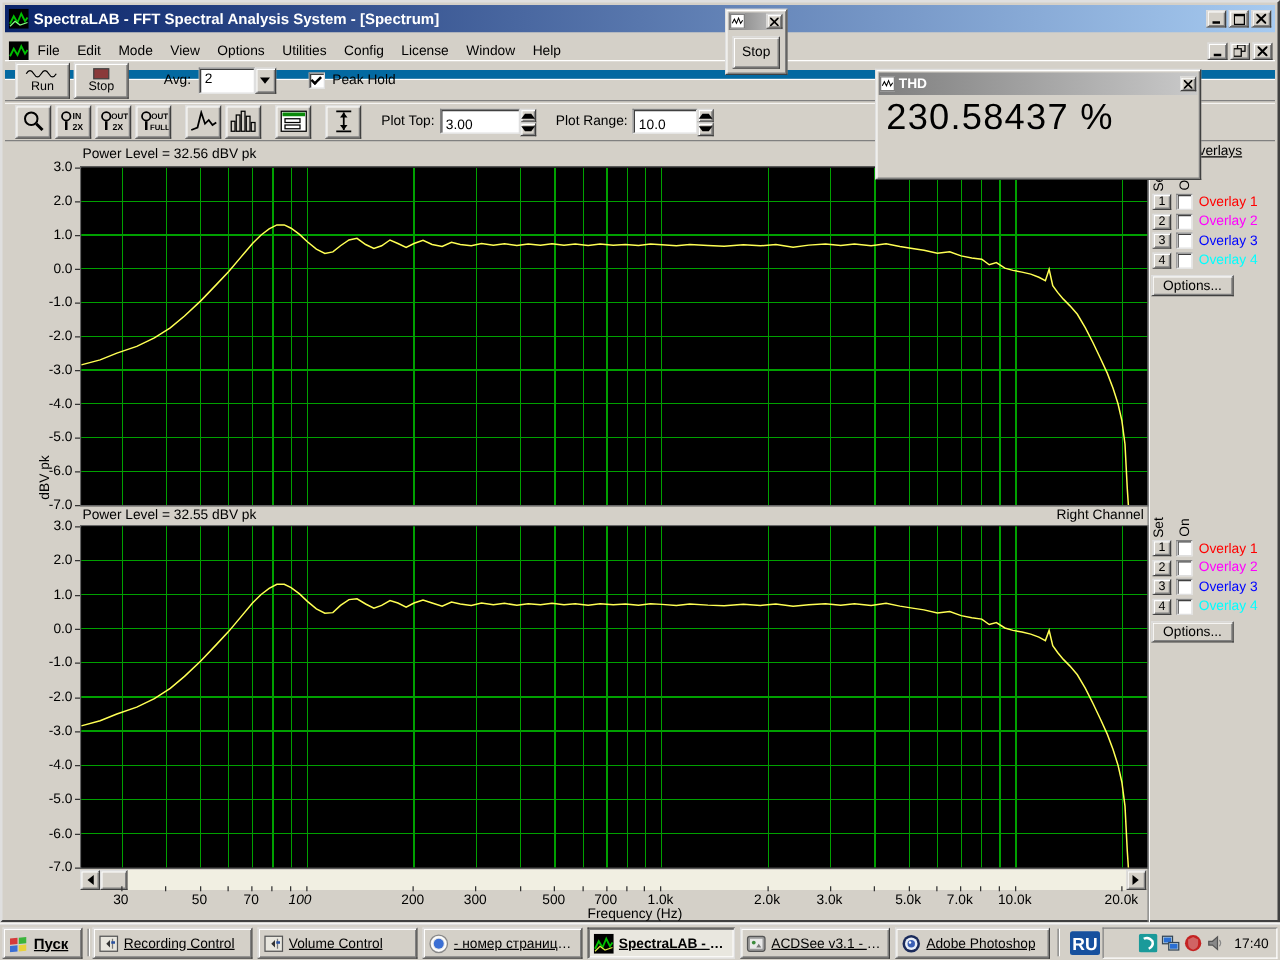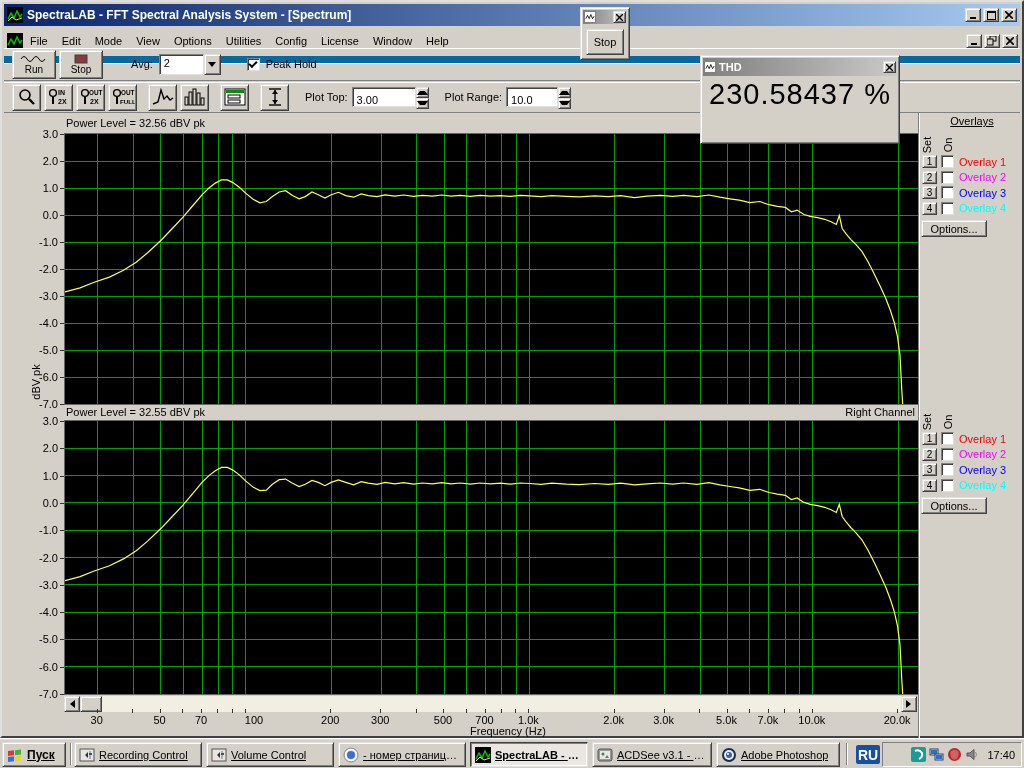--- a/index.html
+++ b/index.html
@@ -90,21 +90,21 @@
          box-shadow: inset 1px 1px 0 #fff, inset -1px -1px 0 #808080; }
   .floatwin .tbar { margin:2px; height:14px; background:linear-gradient(90deg,#7f7f7f,#c9c9c9);
          display:flex; align-items:center; padding:0 1px; }
   .thd-tbar { height:18px !important; }
   .tbar .ticon { width:12px; height:12px; background:#fff; border:1px solid #808080; display:block; }
   .tbar .ttxt { color:#fff; font-weight:bold; margin-left:3px; flex:1; font-size:11px; }
   .tbar .xbtn { width:13px; height:12px; display:flex; align-items:center; justify-content:center; margin-left:auto; }
   #stopwin { left:580px; top:7px; width:50px; height:53px; z-index:60; }
   #stop-float-btn { position:absolute; left:5px; top:21px; width:38px; height:26px;
          display:flex; align-items:center; justify-content:center; }
-  #thdwin { left:700px; top:55px; width:200px; height:89px; z-index:50; }
+  #thdwin { left:700px; top:55px; width:261px; height:89px; z-index:50; }
   .thd-val { font-size:29px; line-height:32px; padding-left:8px; letter-spacing:1px; white-space:nowrap; }
 
   
   #taskbar { position:absolute; left:0; top:738px; width:1024px; height:30px; background:#D4D0C8;
          border-top:1px solid #fff; box-shadow:inset 0 1px 0 #dfdfdf; }
   .tk-btn { position:absolute; top:3px; height:25px; display:flex; align-items:center; padding:0 4px;
          overflow:hidden; white-space:nowrap; }
   .tk-btn .lbl { margin-left:4px; overflow:hidden; text-overflow:ellipsis;text-decoration:underline; }
   .tk-active { font-weight:bold; background:#e9e7df;
          border-color:#404040 #dfdfdf #dfdfdf #404040;
@@ -471,21 +471,21 @@
         <div class="xtick" style="left: 662.5px;"></div>
         <div class="xtick" style="left: 684.9px;"></div>
         <div class="xtick" style="left: 703.9px;"></div>
         <div class="xtick" style="left: 720.4px;"></div>
         <div class="xtick" style="left: 734.9px;"></div>
         <div class="xtick" style="left: 747.8px;"></div>
         <div class="xtick" style="left: 833.1px;"></div>
         <span class="xlabel-span" style="left: 32.7px;">30</span>
         <span class="xlabel-span" style="left: 95.6px;">50</span>
         <span class="xlabel-span" style="left: 137px;">70</span>
-        <span class="xlabel-span" style="left: 190px;">100</span>
+        <span class="xlabel-span" style="left: 176px; font-style: italic;">100</span>
         <span class="xlabel-span" style="left: 266.2px;">200</span>
         <span class="xlabel-span" style="left: 316.2px;">300</span>
         <span class="xlabel-span" style="left: 379px;">500</span>
         <span class="xlabel-span" style="left: 420.5px;">700</span>
         <span class="xlabel-span" style="left: 464.4px;">1.0k</span>
         <span class="xlabel-span" style="left: 549.7px;">2.0k</span>
         <span class="xlabel-span" style="left: 599.6px;">3.0k</span>
         <span class="xlabel-span" style="left: 662.5px;">5.0k</span>
         <span class="xlabel-span" style="left: 703.9px;">7.0k</span>
         <span class="xlabel-span" style="left: 747.8px;">10.0k</span>

